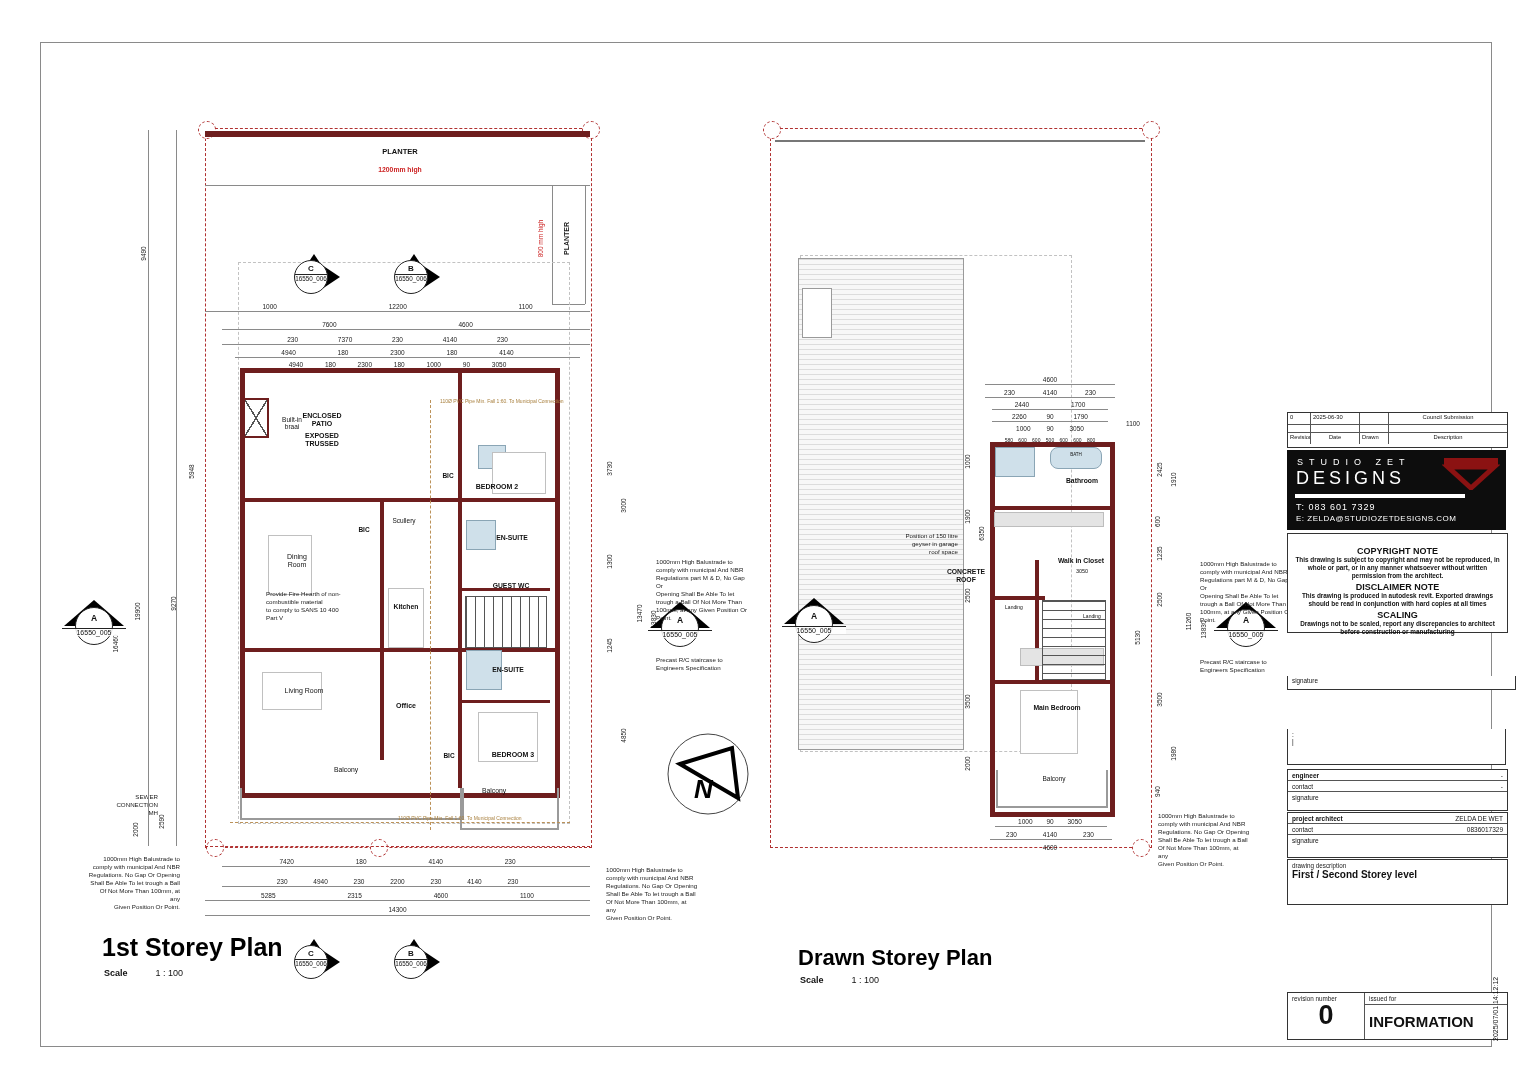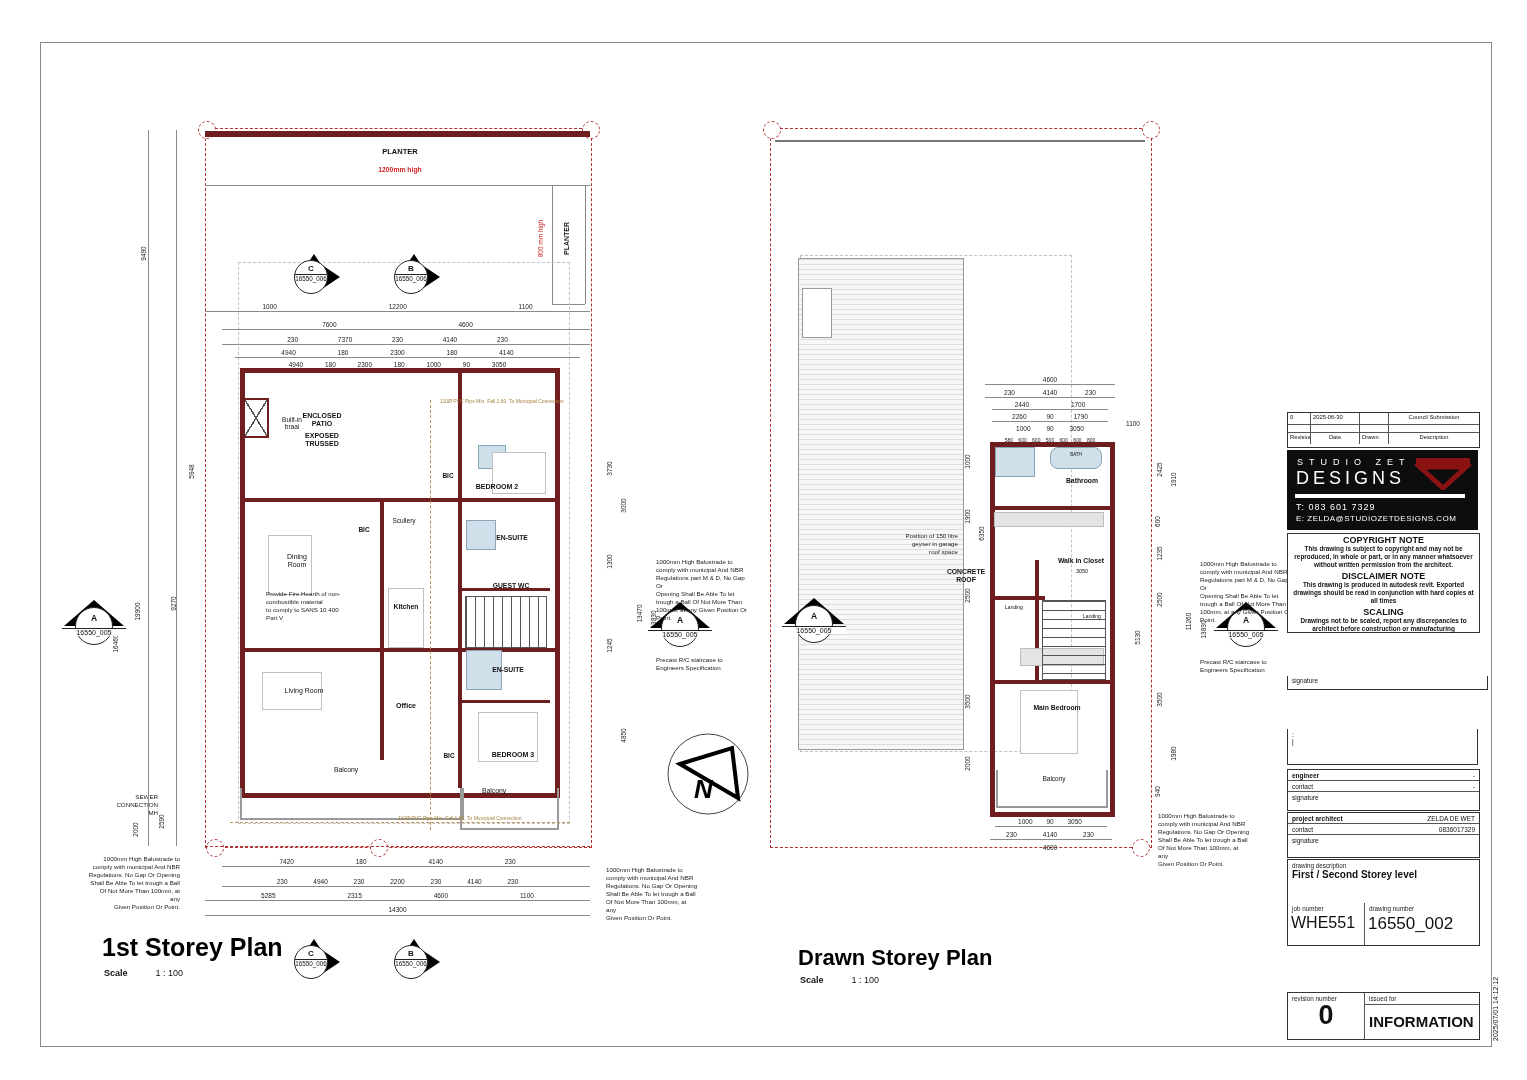--- a/index.html
+++ b/index.html
@@ -45,21 +45,21 @@
   .cbmark .letter{display:block;font-size:8px;font-weight:bold;margin-top:3px;border-bottom:1px solid #222;padding-bottom:1px;}
   .cbmark .ref{display:block;font-size:6.3px;}
   .amark{position:absolute;width:64px;height:46px;text-align:center;}
   .amark .tri{position:absolute;left:2px;top:0;width:0;height:0;border-bottom:26px solid #000;border-left:30px solid transparent;border-right:30px solid transparent;}
   .amark .circ{position:absolute;left:13px;top:7px;width:36px;height:36px;border:1px solid #222;border-radius:50%;background:#fff;}
   .amark .letter{position:absolute;left:0;right:0;top:13px;font-size:8.5px;font-weight:bold;}
   .amark .ref{position:absolute;left:0;right:0;top:28px;font-size:7px;background:rgba(255,255,255,.85);border-top:1px solid #222;}
   
   .north{position:absolute;left:660px;top:726px;width:96px;height:96px;}
   
-  .tb{position:absolute;left:1287px;width:191px;background:#fff;}
+  .tb{position:absolute;left:1287px;width:219px;background:#fff;}
   .box{border:1.2px solid #333;background:#fff;}
   .tbl{font-size:5.8px;}
   .tbl .r{display:flex;border-bottom:0.8px solid #555;}
   .tbl .c{border-right:0.8px solid #555;padding:1px 2px;white-space:nowrap;overflow:hidden;}
   .logo{background:#0d0d0d;color:#fff;position:relative;}
   .fieldlabel{font-size:6.3px;color:#222;padding:2px 4px 0 4px;}
   .fieldvalue{font-size:10.5px;font-weight:bold;padding:0 4px;}
   .sigrow{font-size:6.3px;padding:1px 4px;border:1.2px solid #333;border-top:none;}
   .kv{display:flex;justify-content:space-between;font-size:6.5px;padding:1.5px 4px;}
   .notehead{font-size:9px;font-weight:bold;text-align:center;margin-top:2px;}
@@ -405,21 +405,21 @@
     <svg width="58" height="34" style="position:absolute;right:6px;top:6px;">
       <rect x="2" y="2" width="54" height="7" fill="#8b1212"></rect>
       <polygon points="6,11 52,11 29,32" fill="none" stroke="#8b1212" stroke-width="5"></polygon>
     </svg>
     <div style="position:absolute;left:8px;top:44px;width:170px;height:4px;background:#fff;"></div>
     <div style="position:absolute;left:9px;top:52px;font-size:9px;letter-spacing:1px;">T: 083 601 7329</div>
     <div style="position:absolute;left:9px;top:64px;font-size:8px;letter-spacing:0.5px;">E: ZELDA@STUDIOZETDESIGNS.COM</div>
   </div>
 
   <div class="tb box" style="top:533px;height:98px;">
-    <div class="notehead" style="margin-top:1px;">COPYRIGHT NOTE</div>
+    <div class="notehead" style="margin-top:12px;">COPYRIGHT NOTE</div>
     <div class="notebody">This drawing is subject to copyright and may not be reproduced, in whole or part, or in any manner whatsoever without written permission from the architect.</div>
     <div class="notehead">DISCLAIMER NOTE</div>
     <div class="notebody">This drawing is produced in autodesk revit. Exported drawings should be read in conjunction with hard copies at all times</div>
     <div class="notehead">SCALING</div>
     <div class="notebody">Drawings not to be scaled, report any discrepancies to architect before construction or manufacturing</div>
   </div>
 
   <div class="tb sigrow" style="top:676px;height:11px;">signature</div>
 
   <div class="tb box" style="top:729px;height:36px;border-top:none;font-size:6.5px;padding:2px 4px;box-sizing:border-box;">
@@ -453,30 +453,20 @@
     <div class="kv">
         <span>signature</span>
       </div>
   </div>
 
   <div class="tb box" style="top:859px;height:44px;">
     <div class="fieldlabel">drawing description</div>
     <div class="fieldvalue" style="font-size:10px;">First / Second Storey level</div>
   </div>
 
-  <div class="tb box" style="top:903px;height:42px;display:flex;border-top:none;">
-    <div style="width:76px;border-right:0.8px solid #555;">
-      <div class="fieldlabel">job number</div>
-      <div style="font-size:16px;padding:2px 3px;">WHE551</div>
-    </div>
-    <div style="flex:1;">
-      <div class="fieldlabel">drawing number</div>
-      <div style="font-size:17px;padding:2px 3px;">16550_002</div>
-    </div>
-  </div>
 
 
   <div class="tb box" style="top:992px;height:46px;display:flex;">
     <div style="width:76px;border-right:0.8px solid #555;text-align:center;">
       <div class="fieldlabel" style="text-align:left;">revision number</div>
       <div style="font-size:27px;font-weight:bold;line-height:1;">0</div>
     </div>
     <div style="flex:1;">
       <div class="fieldlabel" style="border-bottom:0.8px solid #555;padding-bottom:2px;">issued for</div>
       <div style="font-size:15px;font-weight:bold;padding:8px 4px;">INFORMATION</div>

